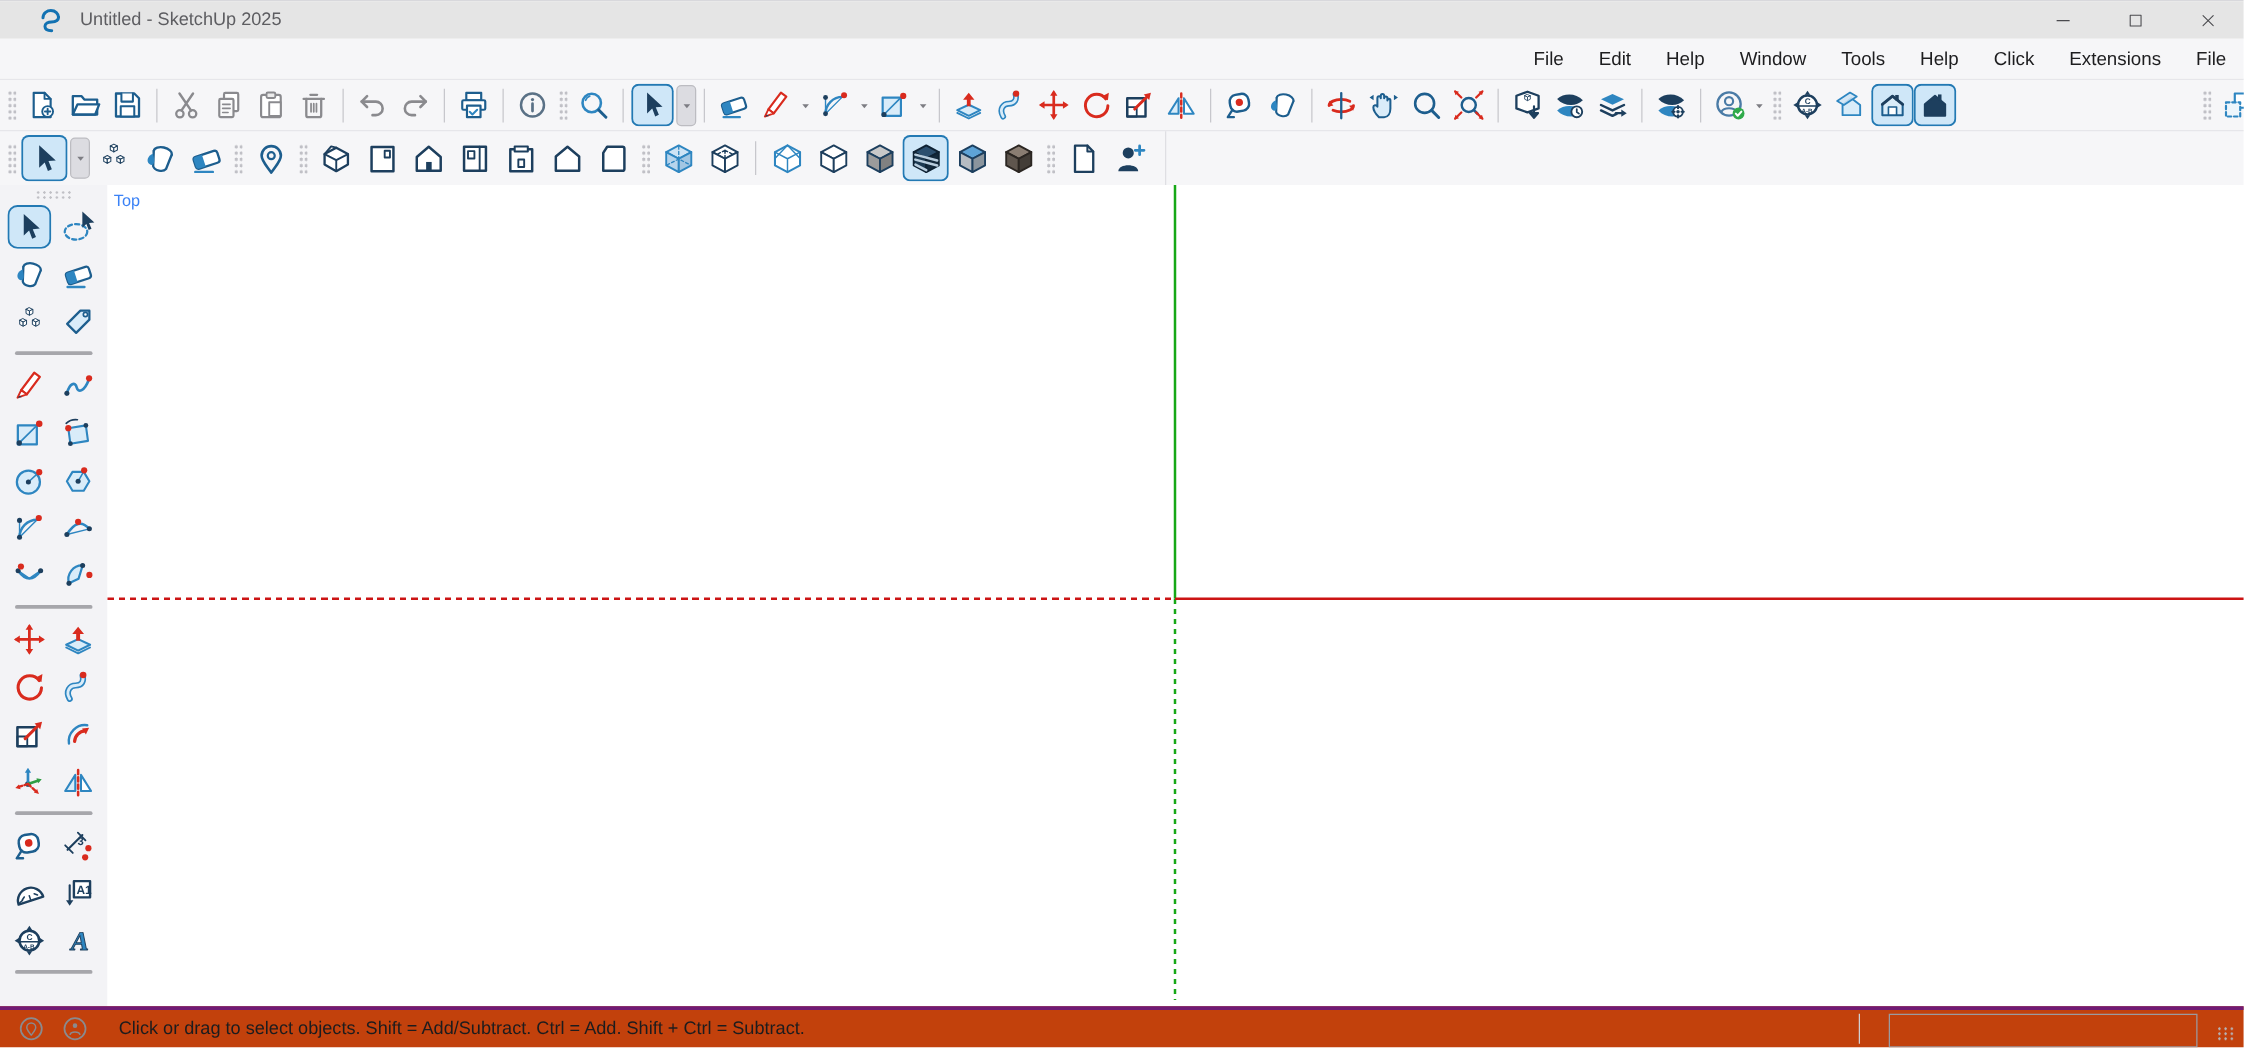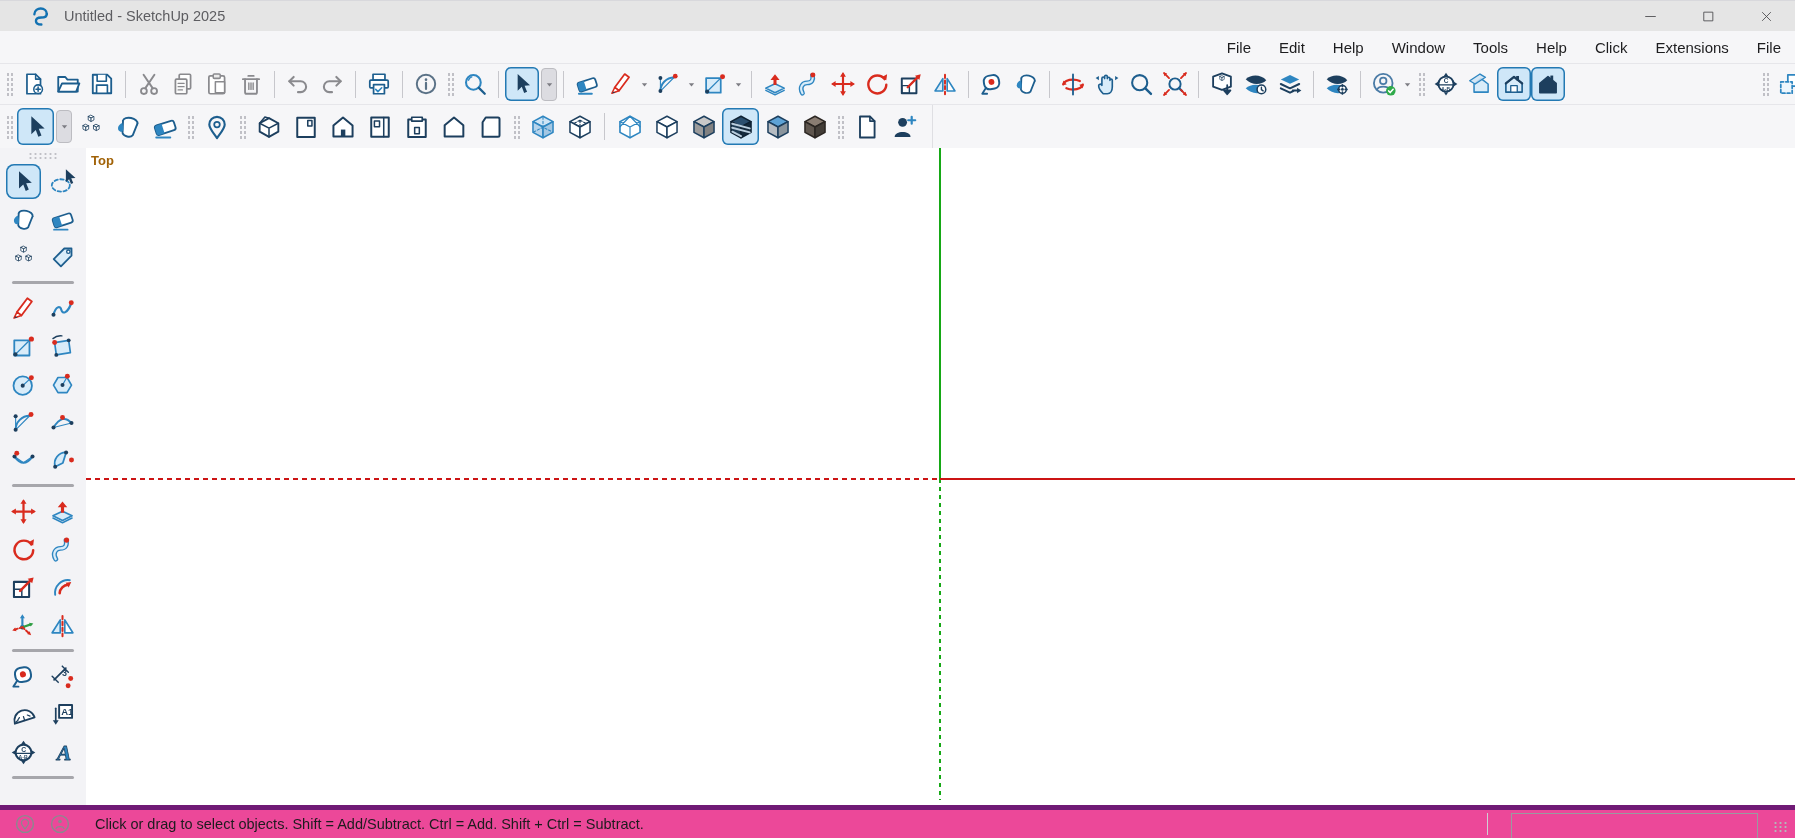--- a/index.html
+++ b/index.html
@@ -54,31 +54,31 @@
     background-image:radial-gradient(#c0c0c6 1px, transparent 1.3px);
     background-size:5px 4px; }
   .prow { display:flex; gap:4px; margin:1.5px 0; }
   .ptb { width:35px; height:35px; border-radius:8px; display:flex;
     align-items:center; justify-content:center; }
   .ptb.sel { background:var(--sel-bg); box-shadow:inset 0 0 0 1.5px var(--sel-bd); }
   .ptb .ico { width:27px; height:27px; }
   .psep { width:62px; height:3px; background:#a6a6ab; margin:5px 0; border-radius:2px; }
 
   #canvas { position:relative; flex:1 1 auto; background:#fff; }
-  #view-label { position:absolute; left:5px; top:5px; font-size:13px; color:#a16207;font-weight:bold; }
+  #view-label { position:absolute; left:5px; top:5px; font-size:13px; color:#3b82f6; }
   .axis { position:absolute; }
   #axis-green-solid { left:853px; top:0; width:2px; height:331px; background:var(--axis-green); }
   #axis-green-dash { left:853px; top:331px; width:2px; bottom:5px;
     background:repeating-linear-gradient(180deg, var(--axis-green) 0 4px, transparent 4px 8px); }
   #axis-red-dash { left:0; top:330px; height:2px; width:854px;
     background:repeating-linear-gradient(90deg, var(--axis-red) 0 5px, transparent 5px 9px); }
   #axis-red-solid { left:854px; top:330px; height:2px; right:0; background:var(--axis-red); }
 
   
-  #statusbar { height:33px; background:#ec4899; border-top:5px solid #701a75;
+  #statusbar { height:33px; background:#c2410c; border-top:3px solid #701a75;
     display:flex; align-items:center; padding-left:14px; flex:0 0 auto; position:relative; }
   .sbicon { width:22px; height:22px; margin-right:13px; }
   #status-msg { font-size:14.5px; color:#1c1c1e; margin-left:11px; }
   #sb-divider { position:absolute; right:307px; top:3px; bottom:3px; width:1px; background:#cfcfd4; }
   #measurements { position:absolute; right:37px; top:3px; width:247px; height:27px;
     border:1px solid #9a9aa0; background:transparent; font-size:14px;
     font-family:"Liberation Sans", sans-serif; padding:0 8px; color:#222; }
   #sb-grip { position:absolute; right:8px; bottom:5px; width:14px; height:12px;
     background-image:radial-gradient(#b5b5ba 1px, transparent 1.3px); background-size:5px 4px; }
 </style>

